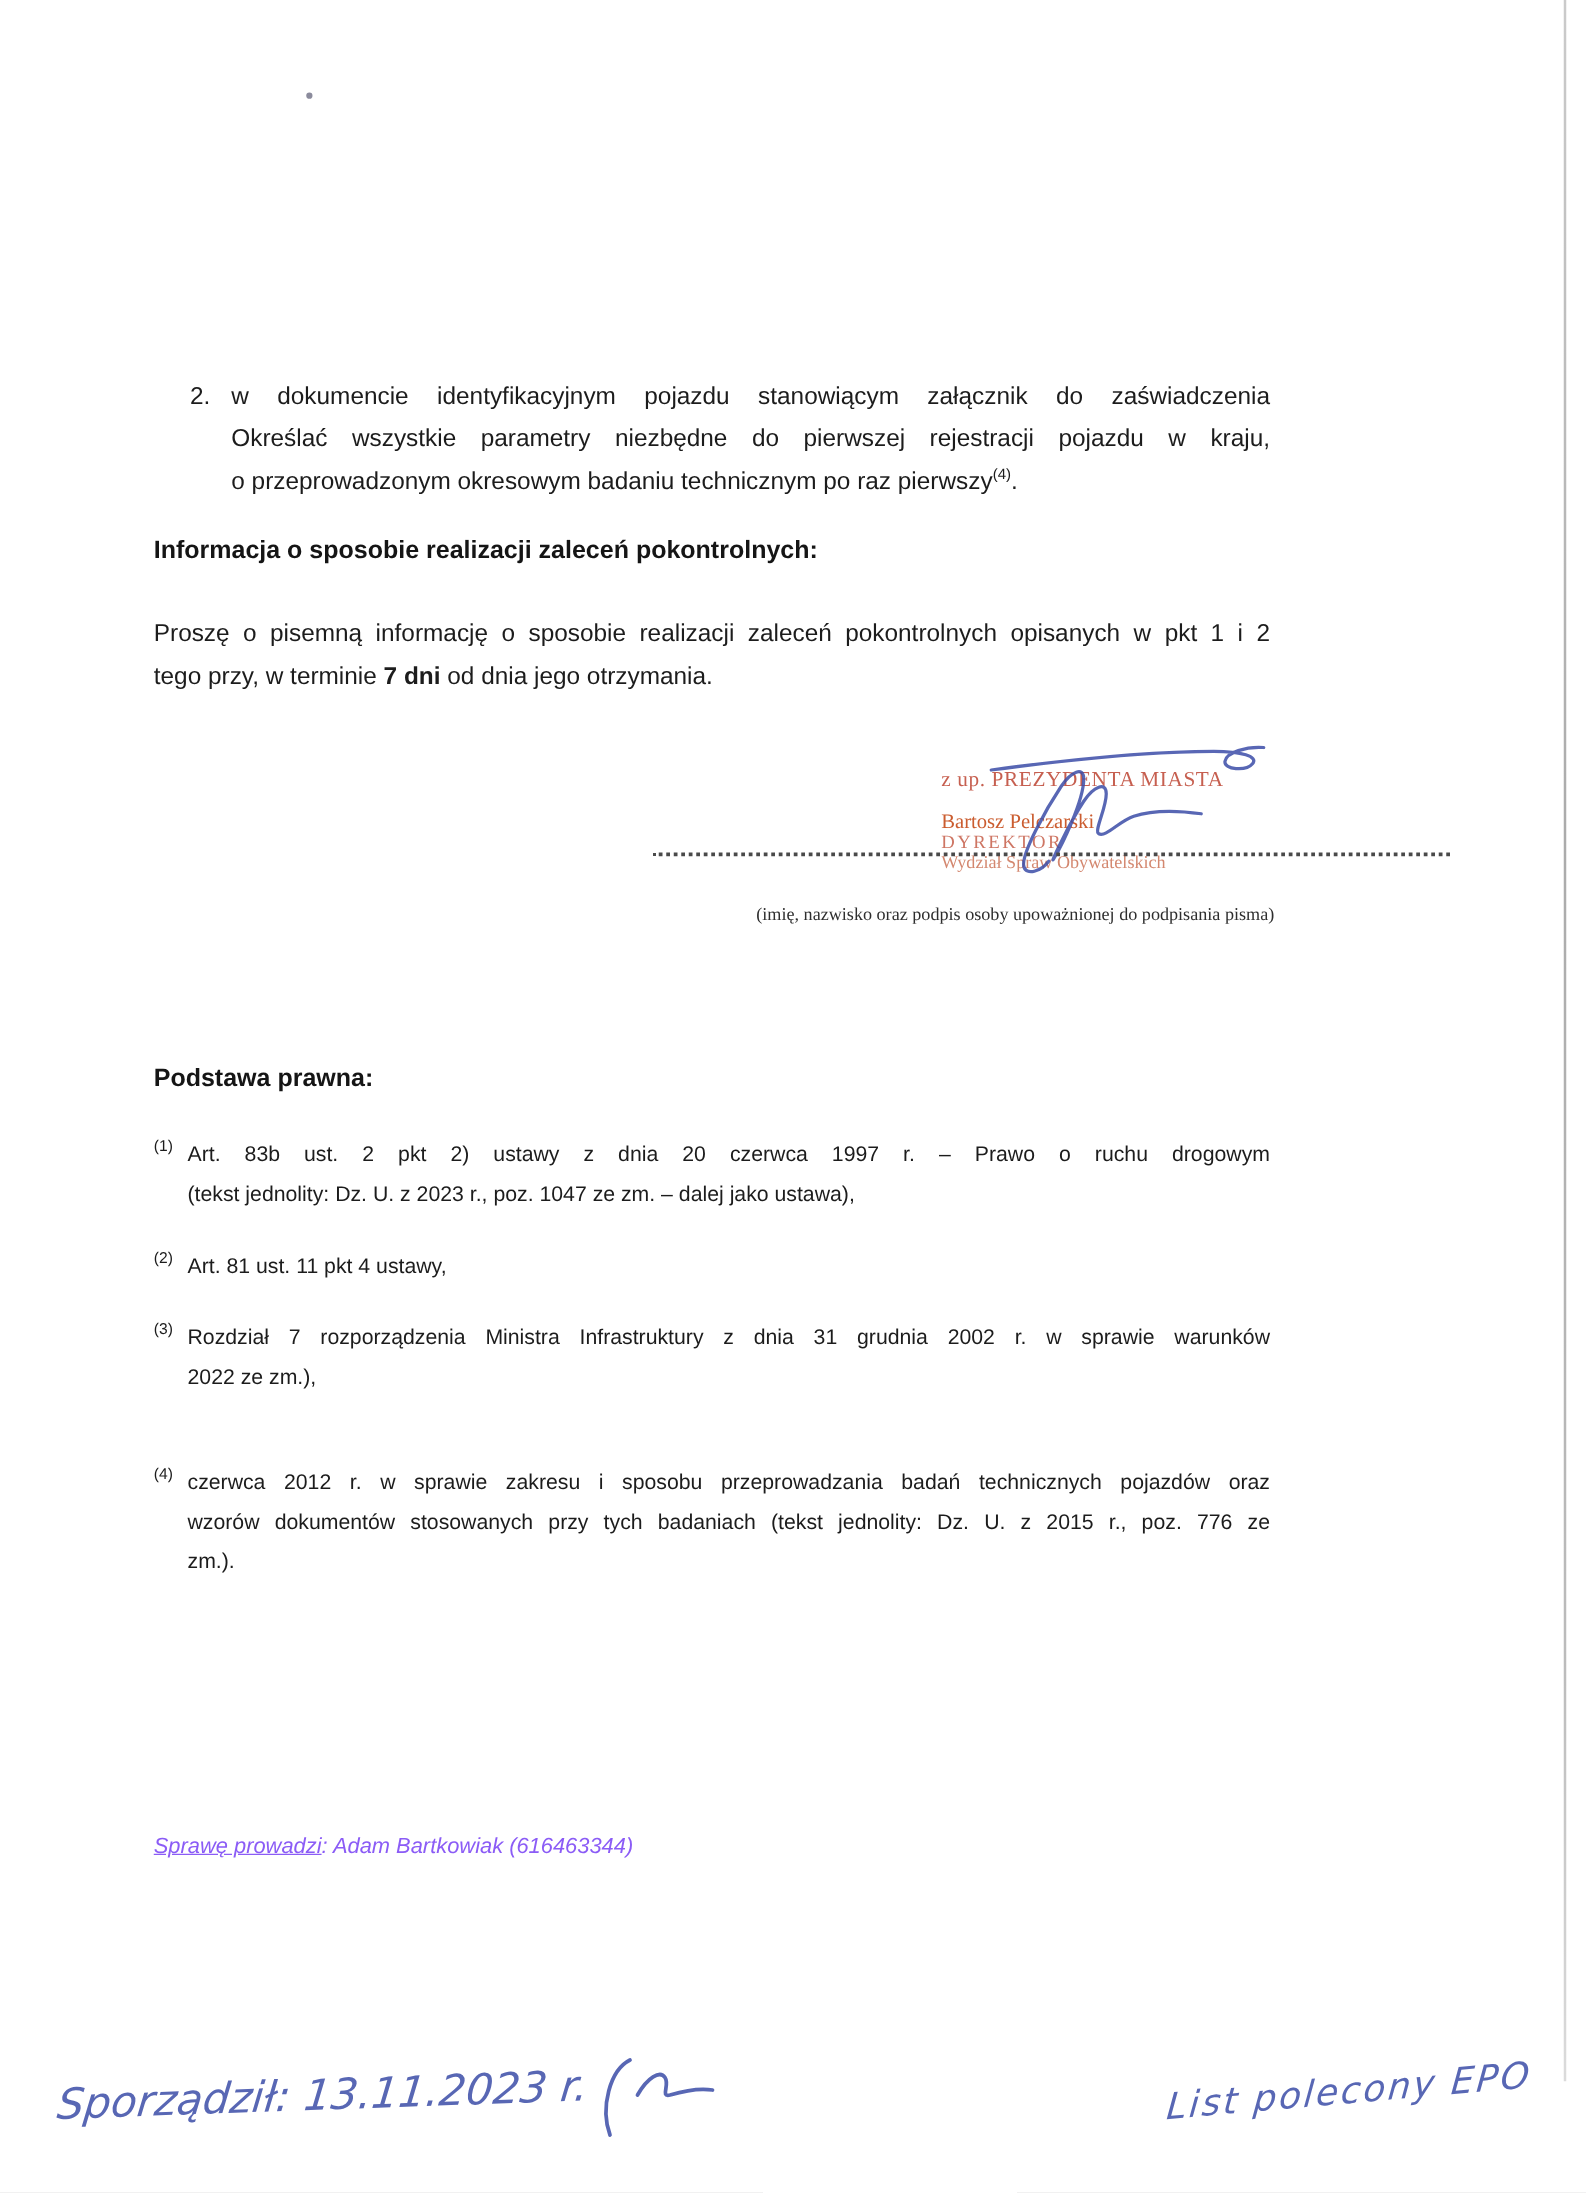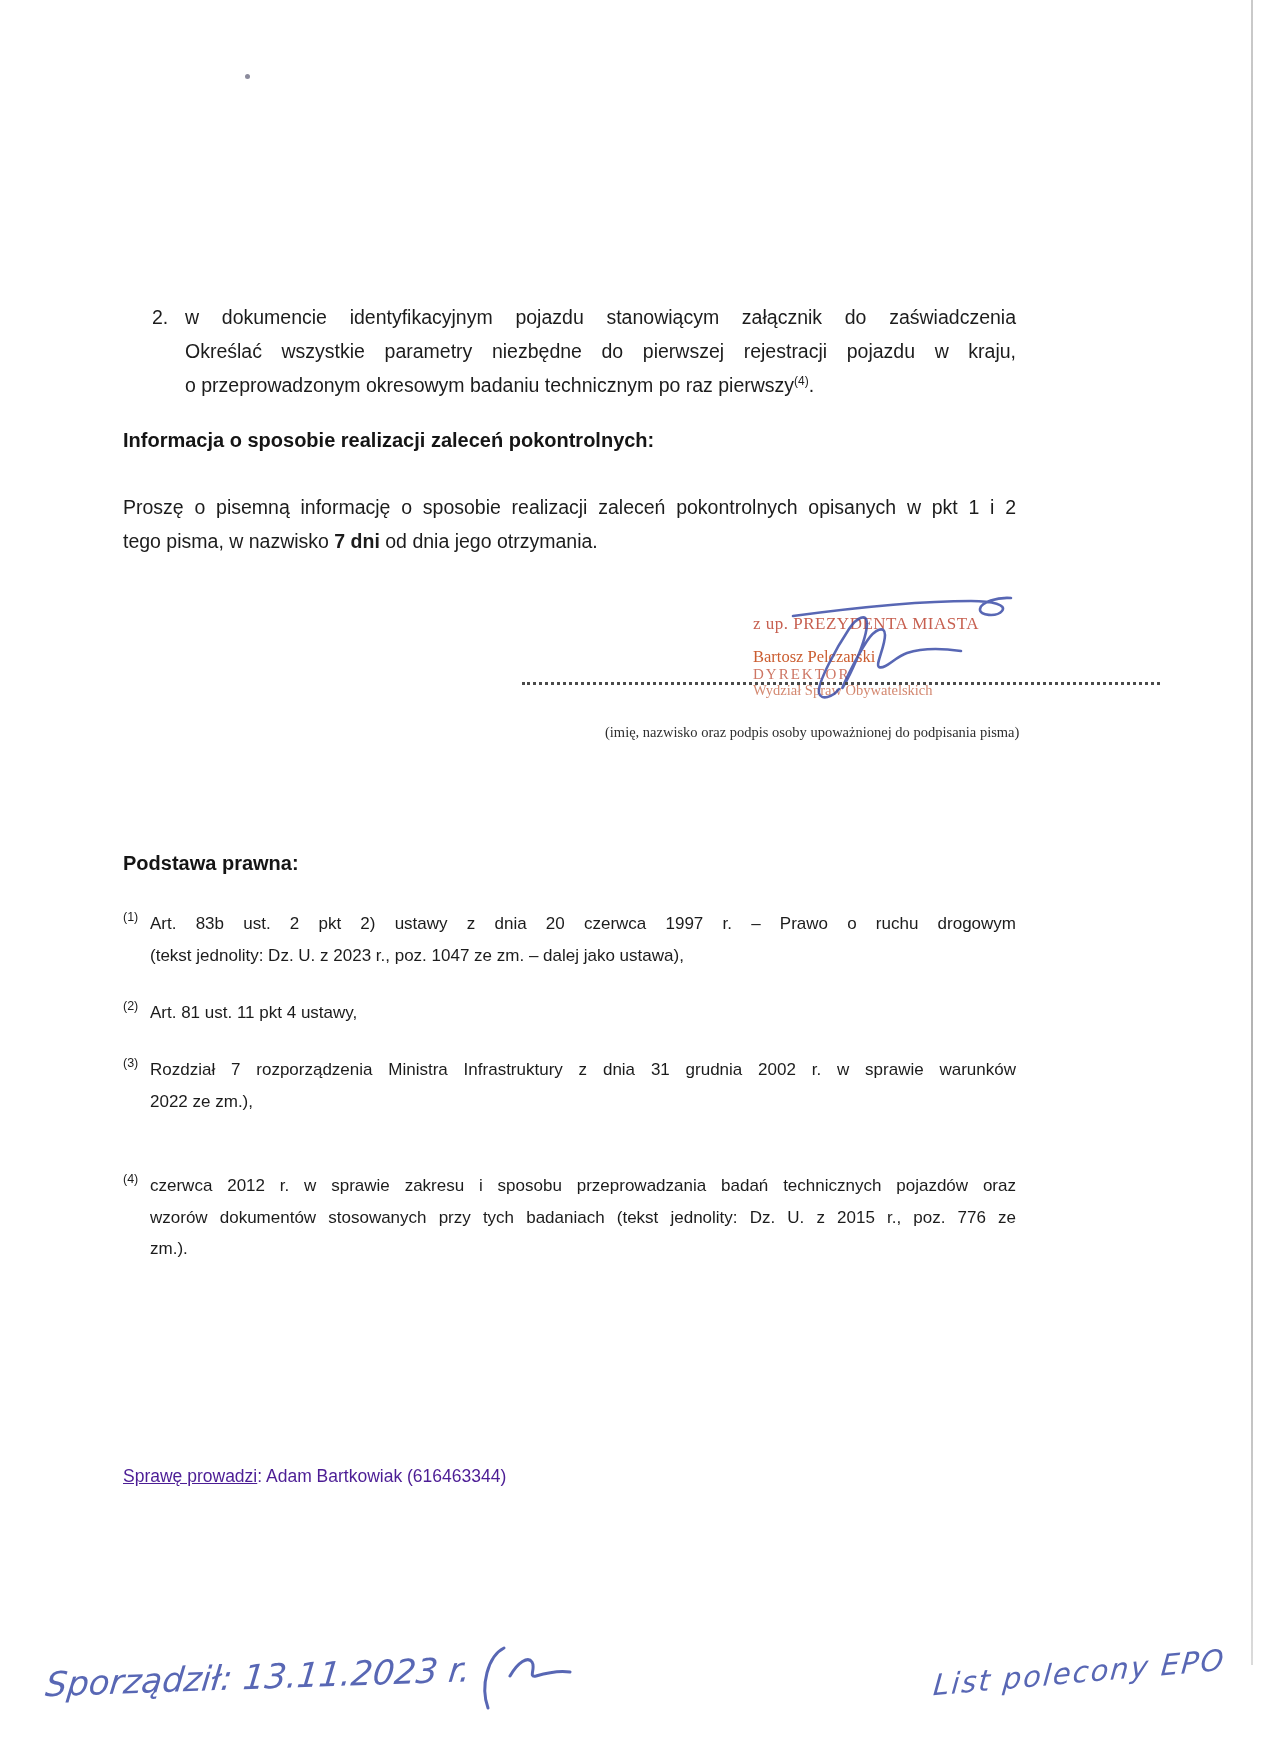--- a/index.html
+++ b/index.html
@@ -29,21 +29,21 @@
     text-align:left;white-space:nowrap;margin-top:19px;
   }
   .dotted{
     border-bottom:3px dotted #4a4a4a;
     height:0;
   }
   .caption{
     font-family:"Liberation Serif", serif;
     font-size:14.5px;color:#2e2e2e;
   }
-  .case-line{font-size:17.5px;color:#4c1d95;}
+  .case-line{font-size:17.5px;color:#8b5cf6;font-style:italic;}
   .case-label{text-decoration:underline;}
   .handwriting{
     font-family:"DejaVu Sans", sans-serif;
     font-style:italic;
     white-space:nowrap;
   }
   .scan-line{
     width:2px;background:linear-gradient(#b9b9b9,#8f8f8f 40%,#a5a5a5 80%,#cfcfcf);
     opacity:.75;
   }
@@ -63,21 +63,21 @@
       <div class="body-text jl">w dokumencie identyfikacyjnym pojazdu stanowiącym załącznik do zaświadczenia</div>
       <div class="body-text jl">Określać wszystkie parametry niezbędne do pierwszej rejestracji pojazdu w kraju,</div>
       <div class="body-text"><span>o przeprowadzonym okresowym badaniu technicznym po raz pierwszy</span><sup>(4)</sup><span>.</span></div>
     </div>
   </div>
 
   <div class="abs heading" style="left:123px;top:429px;">Informacja o sposobie realizacji zaleceń pokontrolnych:</div>
 
   <div class="abs" style="left:123px;top:490px;width:893px;">
     <div class="body-text jl">Proszę o pisemną informację o sposobie realizacji zaleceń pokontrolnych opisanych w pkt 1 i 2</div>
-    <div class="body-text"><span>tego pisma, w nazwisko </span><span class="bold">7 dni</span><span> od dnia jego otrzymania.</span></div>
+    <div class="body-text"><span>tego przy, w terminie </span><span class="bold">7 dni</span><span> od dnia jego otrzymania.</span></div>
   </div>
 
   <div class="abs stamp-line" style="left:753px;top:595px;width:300px;font-size:17px;letter-spacing:.5px;color:#bf4a38;opacity:.88;">z up. PREZYDENTA MIASTA</div>
   <div class="abs stamp-line" style="left:753px;top:628px;width:300px;font-size:16.5px;color:#c2410c;opacity:.85;">Bartosz Pelczarski</div>
   <div class="abs stamp-line" style="left:753px;top:647px;width:300px;font-size:15px;letter-spacing:2px;color:#c2543e;opacity:.8;">DYREKTOR</div>
   <div class="abs stamp-line" style="left:753px;top:663px;width:300px;font-size:14.5px;color:#c96a4c;opacity:.8;">Wydział Spraw Obywatelskich</div>
 
   <svg class="abs" style="left:775px;top:585px;" width="280" height="120" viewBox="0 0 280 120">
     <g fill="none" stroke="#3c4da8" stroke-width="2.6" stroke-linecap="round" opacity="0.85">
       <path d="M18 31 C 70 24, 140 16, 196 16 C 218 16, 232 20, 227 26 C 222 32, 204 31, 205 24 C 206 17, 222 12, 236 13"></path>

